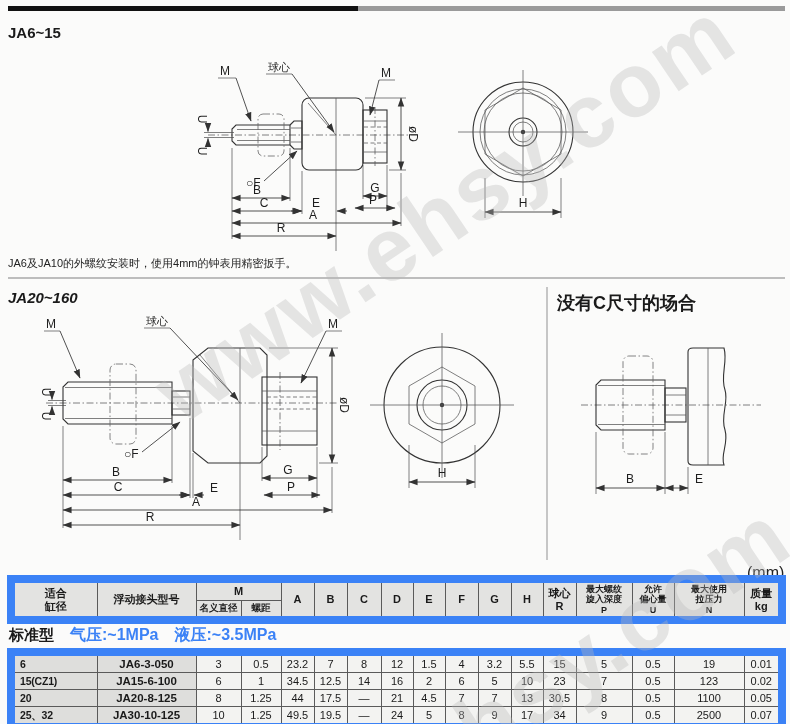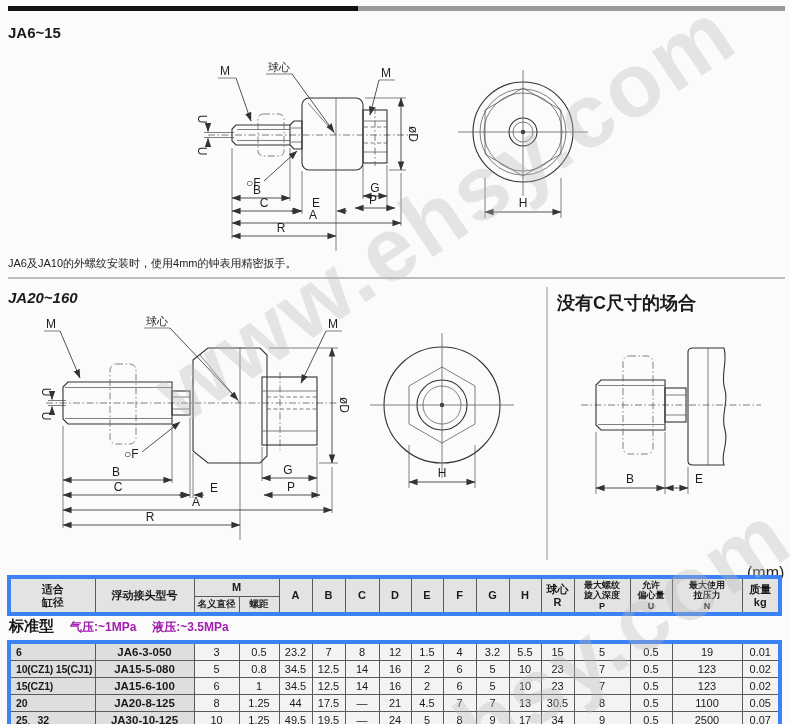--- a/index.html
+++ b/index.html
@@ -33,31 +33,31 @@
   .tn{fill:none;stroke:#555;stroke-width:.75;}
   .ext{fill:none;stroke:#4a4a4a;stroke-width:.7;}
   .dd{fill:none;stroke:#555;stroke-width:.75;stroke-dasharray:7 2.5 1.5 2.5;}
   .dh{fill:none;stroke:#555;stroke-width:.75;stroke-dasharray:4 2.5;}
   .ph{fill:none;stroke:#666;stroke-width:.8;stroke-dasharray:7 2.5 1.5 2.5;}
   .dim{fill:none;stroke:#333;stroke-width:.85;marker-start:url(#arr);marker-end:url(#arr);}
   .ldr{fill:none;stroke:#333;stroke-width:.85;marker-end:url(#arr);}
 
   
   .tablewrap{left:7px;top:575px;width:771px;}
-  table{border-collapse:collapse;table-layout:fixed;width:771px;border:4px solid #3b82f6;}
+  table{border-collapse:collapse;table-layout:fixed;width:771px;border:8px solid #3b82f6;}
   th,td{border:1px solid #5a5a5a;padding:0;text-align:center;overflow:hidden;white-space:nowrap;}
   thead th{background:#e3e3e1;font-size:11px;font-weight:bold;white-space:pre-line;line-height:1.12;height:17px;vertical-align:middle;}
   thead .h3{font-size:9px;line-height:1.15;}
   thead .sub{font-size:9.5px;height:15px;}
   td{font-size:11px;height:16px;line-height:16px;background:#f3f3f1;}
   .c-bore{text-align:left;padding-left:5px;font-weight:bold;font-size:10.5px;background:#dededc;letter-spacing:-.2px;}
   .c-model{font-weight:bold;font-size:11.5px;background:#dededc;}
   .secband{display:flex;align-items:baseline;gap:16px;height:23px;padding:1px 2px 0 2px;}
   .sec-name{font-size:15px;font-weight:bold;}
-  .sec-cond{font-size:12px;font-weight:bold;color:#a21caf;}
+  .sec-cond{font-size:16px;font-weight:bold;color:#3b82f6;}
 </style>
 </head>
 <body>
 
 <div class="page">
 
   <svg width="0" height="0" style="position:absolute" aria-hidden="true">
     <defs>
       <marker id="arr" viewBox="0 0 10 8" markerWidth="9.5" markerHeight="8" refX="9" refY="4" orient="auto-start-reverse" markerUnits="userSpaceOnUse">
         <path d="M0,0.6 L9.5,4 L0,7.4 Z" fill="#333"></path>
@@ -365,39 +365,20 @@
             <td>3.2</td>
             <td>5.5</td>
             <td>15</td>
             <td>5</td>
             <td>0.5</td>
             <td>19</td>
             <td>0.01</td>
           </tr>
 
 
-          <tr>
-            <td class="c-bore">10(CZ1) 15(CJ1)</td>
-            <td class="c-model">JA15-5-080</td>
-            <td>5</td>
-            <td>0.8</td>
-            <td>34.5</td>
-            <td>12.5</td>
-            <td>14</td>
-            <td>16</td>
-            <td>2</td>
-            <td>6</td>
-            <td>5</td>
-            <td>10</td>
-            <td>23</td>
-            <td>7</td>
-            <td>0.5</td>
-            <td>123</td>
-            <td>0.02</td>
-          </tr>
 
           <tr>
             <td class="c-bore">15(CZ1)</td>
             <td class="c-model">JA15-6-100</td>
             <td>6</td>
             <td>1</td>
             <td>34.5</td>
             <td>12.5</td>
             <td>14</td>
             <td>16</td>

